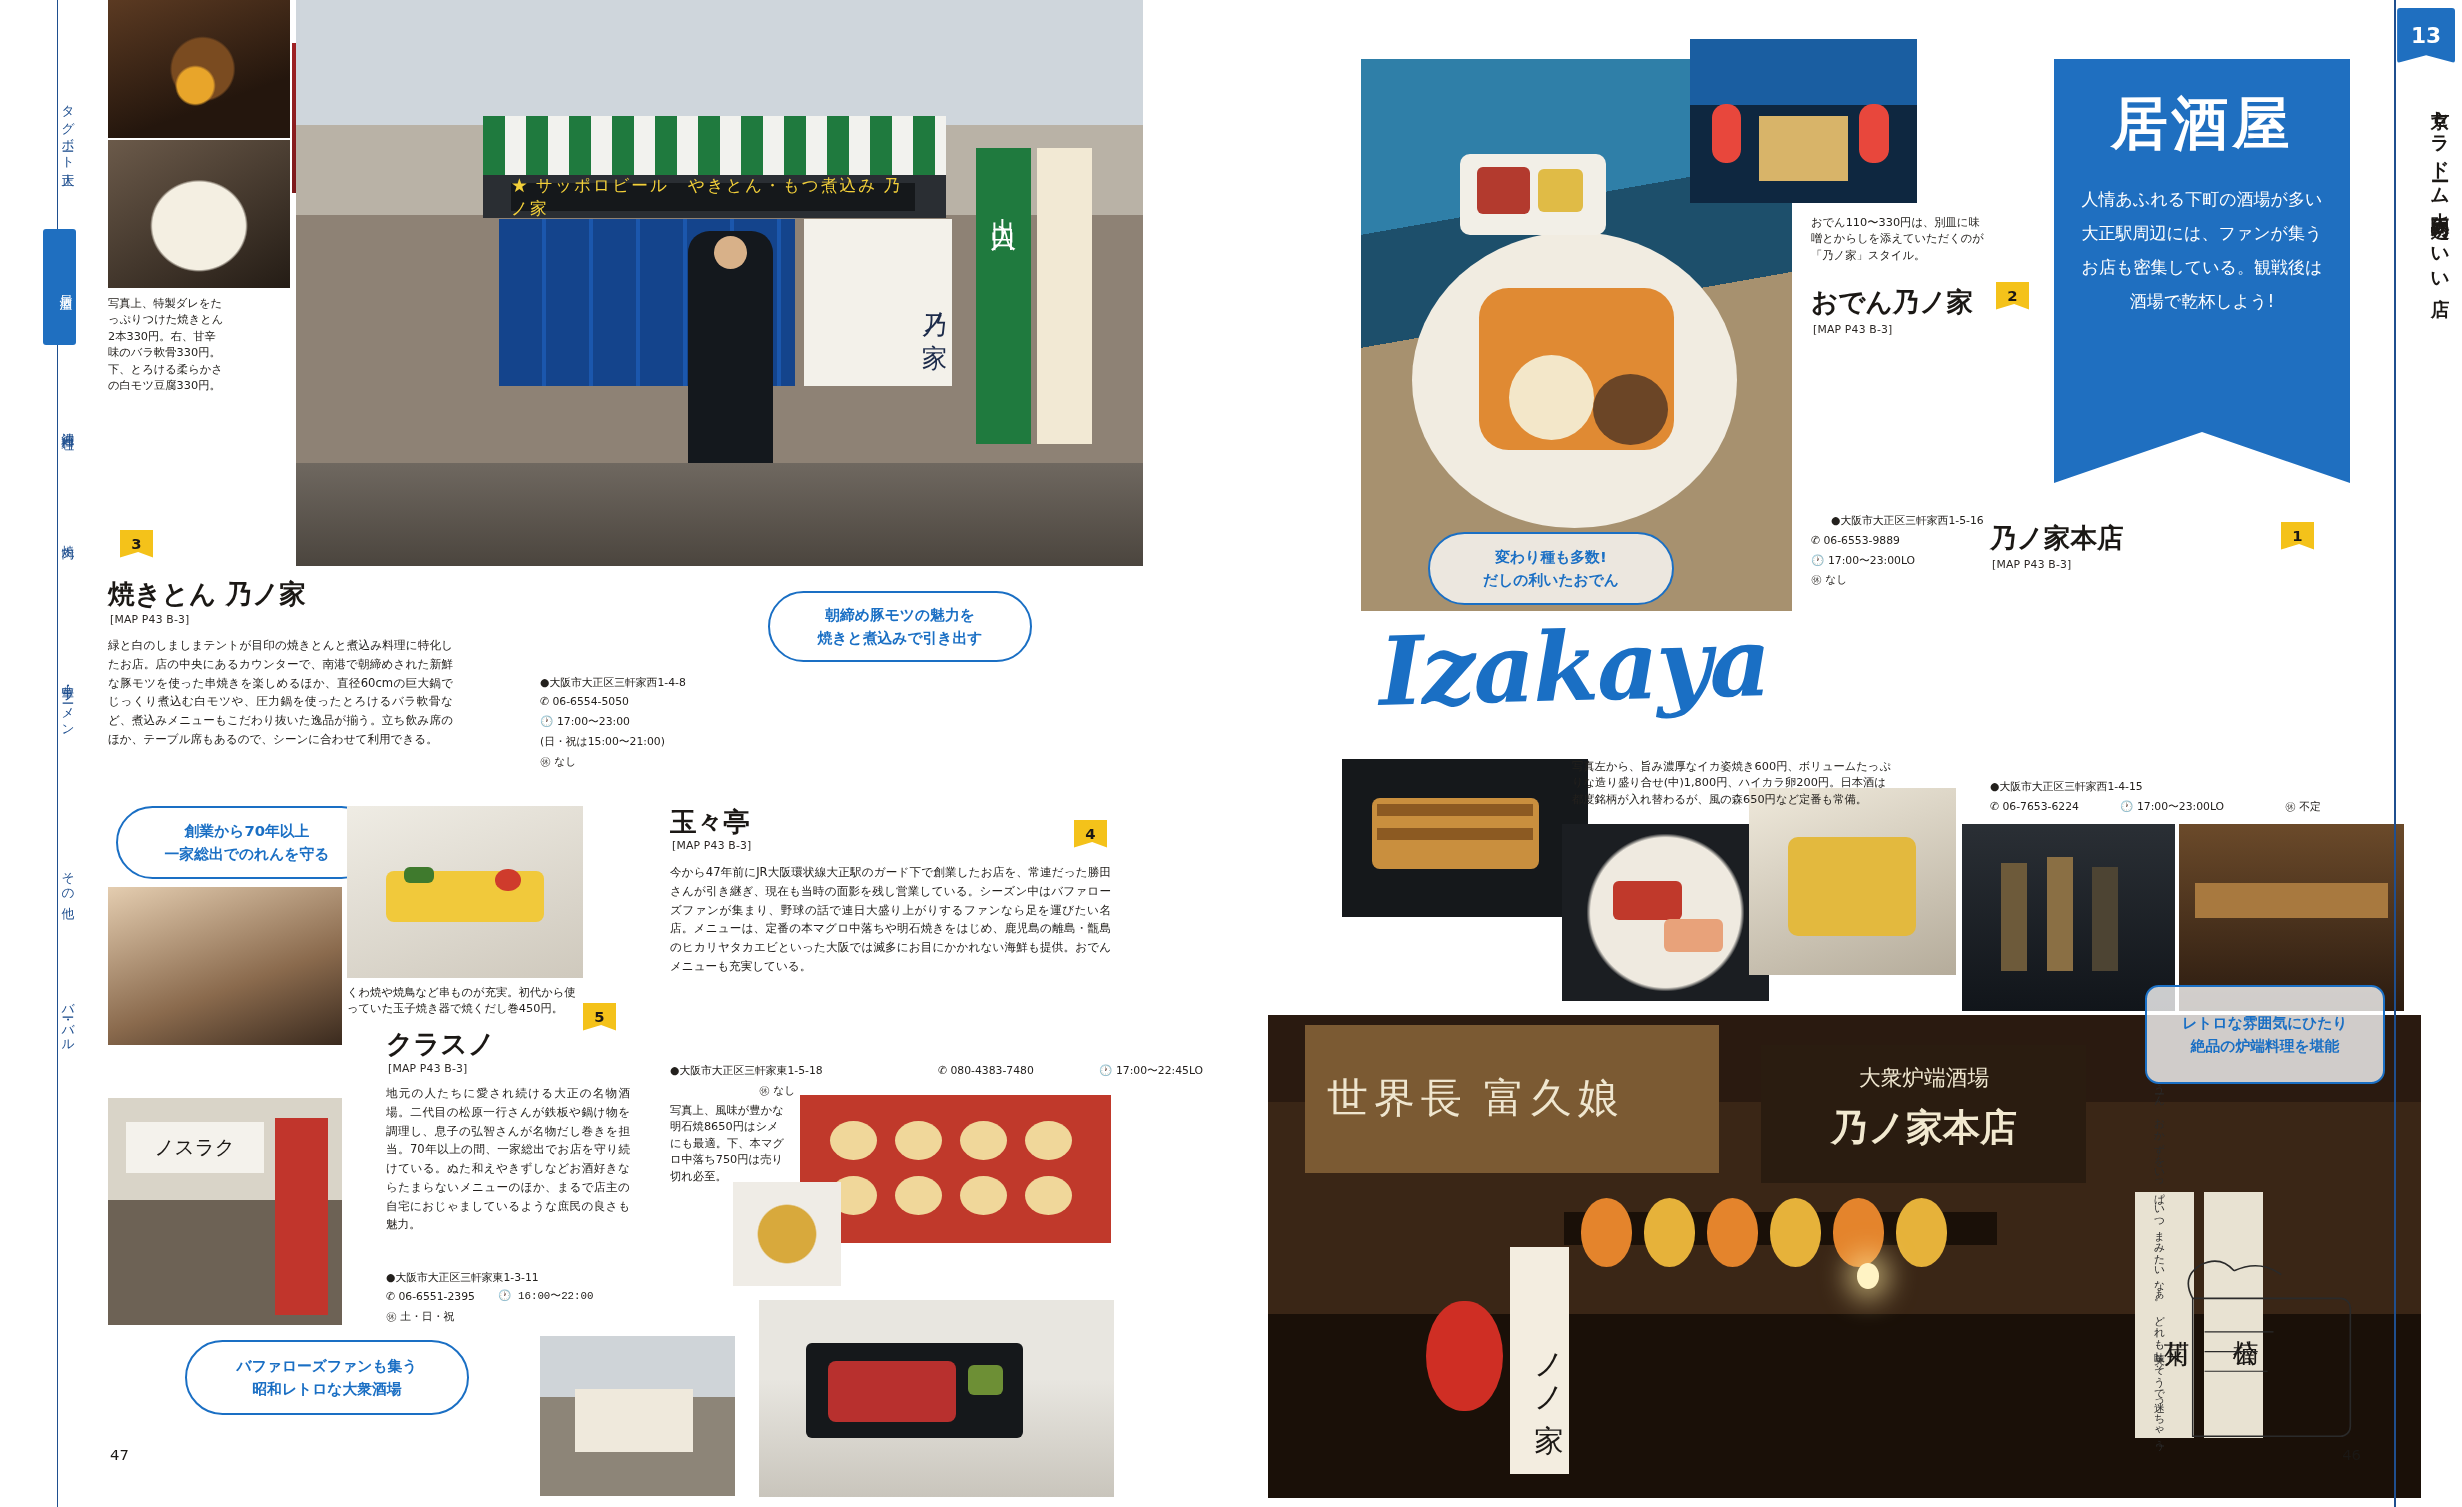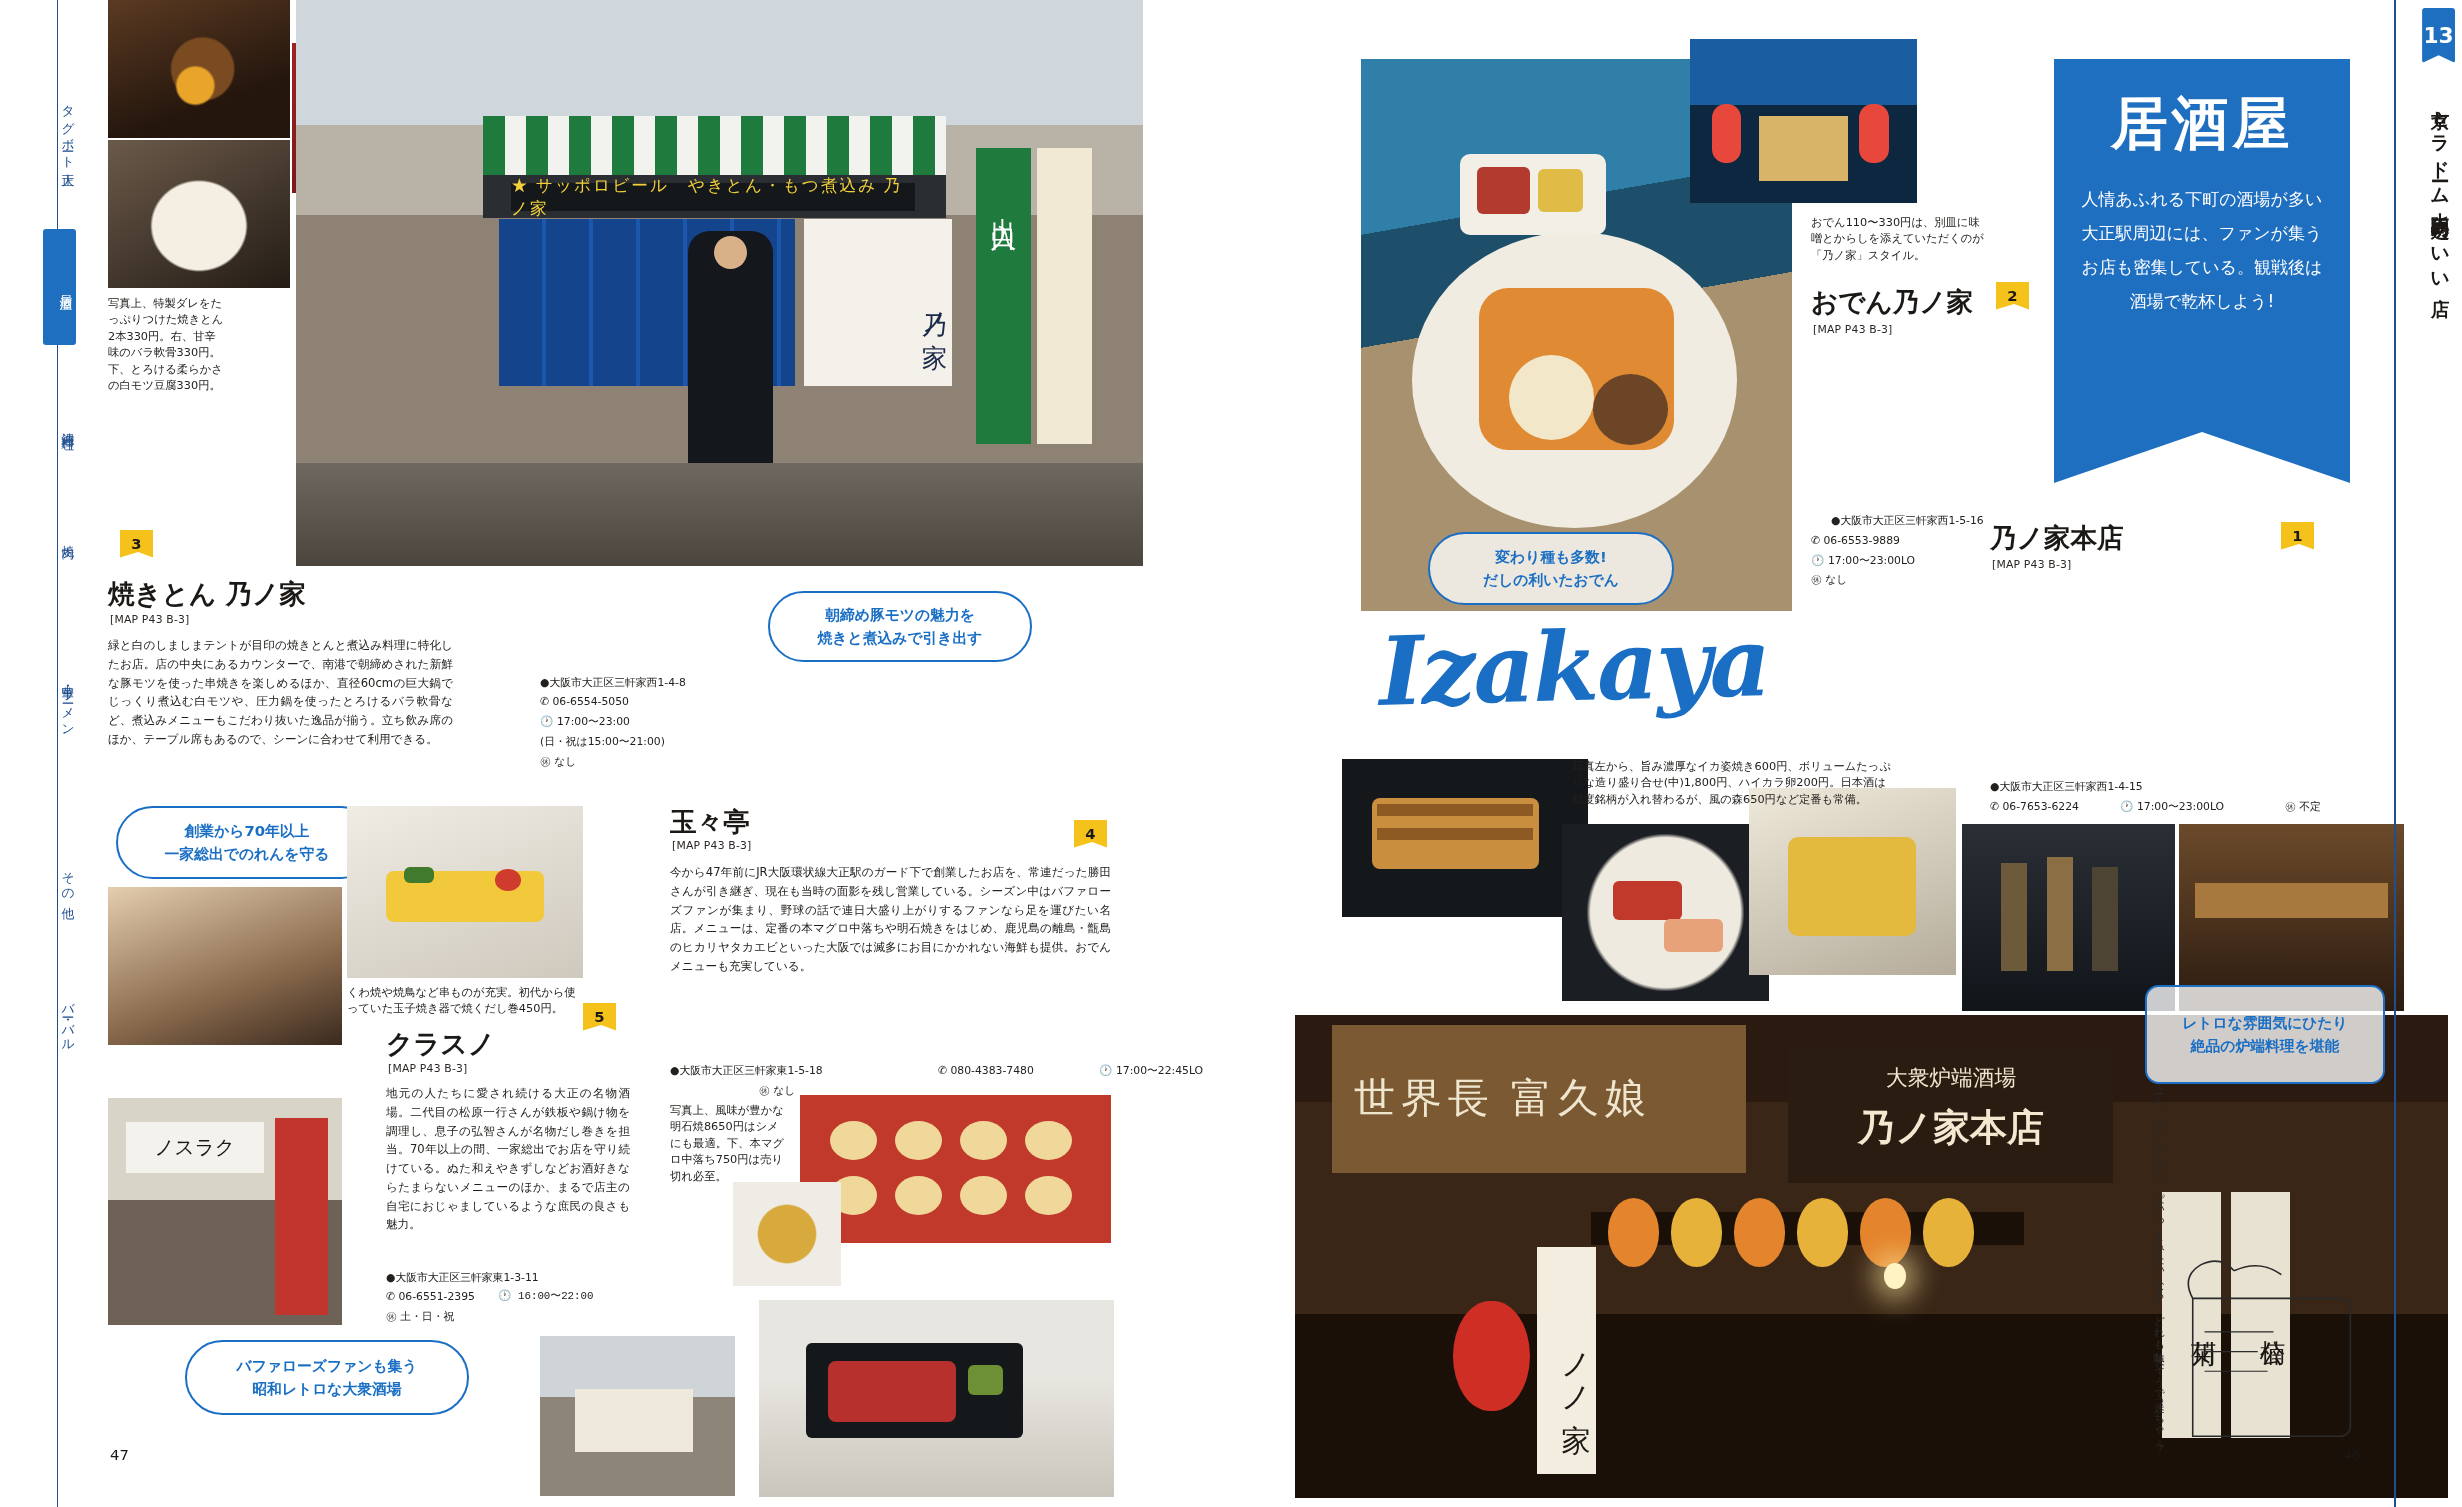--- a/index.html
+++ b/index.html
@@ -41,21 +41,21 @@
 
   
   .rightrail { position:absolute; right:7.9px; top:0; width:65px; height:1507px; }
   .rightrail .rr-rule { position:absolute; left:3.9px; top:0; width:1.5px; height:1507px; background:#1f4f8f; }
   .rr-title {
     position:absolute; right:9.9px; top:95px;
     writing-mode: vertical-rl; text-orientation: upright;
     font-size:18.7px; letter-spacing:3px; color:#1b1815; font-weight:bold;
   }
   .rr-badge {
-    position:absolute; right:7.9px; top:7.9px; width:33px; height:55px;
+    position:absolute; right:7.9px; top:7.9px; width:58px; height:55px;
     background:#1f6fc0; color:#fff; border-radius:3px;
     display:flex; align-items:center; justify-content:center;
     font-size:21.7px; font-weight:bold;
     clip-path: polygon(0 0,100% 0,100% 100%,50% 86%,0 100%);
   }
 
   
   .flag {
     position:absolute; width:33px; height:27.6px; background:#f4c21a;
     color:#1b1815; font-weight:bold; font-size:14.8px;
@@ -326,21 +326,21 @@
     <div class="ph-inner" style="background:linear-gradient(180deg,#2a2f35,#11151a);"></div>
     <div class="abs" style="left:39px;top:39px;width:25.6px;height:108px;background:#6d5a3a;"></div>
     <div class="abs" style="left:85px;top:33px;width:25.6px;height:114px;background:#8a6f44;"></div>
     <div class="abs" style="left:130px;top:43px;width:25.6px;height:104px;background:#4d4433;"></div>
   </div>
   <div class="photo" style="left:2179px;top:824px;width:225px;height:187px;">
     <div class="ph-inner" style="background:linear-gradient(180deg,#6b4a2a,#2b1b10);"></div>
     <div class="abs" style="left:15.8px;top:59px;width:193px;height:35px;background:#a8793f;"></div>
   </div>
 
-  <div class="photo" style="left:1295px;top:1015px;width:1153px;height:483px;">
+  <div class="photo" style="left:1268px;top:1015px;width:1153px;height:483px;">
     <div class="ph-inner" style="background:linear-gradient(180deg,#2a1a10 0 18%,#3a2616 18% 62%,#1a1008 62% 100%);"></div>
 
     <div class="abs" style="left:37px;top:9.9px;width:414px;height:148px;background:#7b5a33;"></div>
     <div class="abs" style="left:59px;top:21.7px;width:374px;height:124px;color:#efe6cf;font-size:41px;letter-spacing:5.9px;display:flex;align-items:center;">世界長 富久娘</div>
 
     <div class="abs" style="left:493px;top:29.6px;width:325px;height:138px;background:#2a1c10;"></div>
     <div class="abs" style="left:508px;top:39px;width:296px;height:47px;color:#efe6cf;font-size:21.7px;display:flex;align-items:center;justify-content:center;">大衆炉端酒場</div>
     <div class="abs" style="left:508px;top:85px;width:296px;height:55px;color:#f2e9d0;font-size:37px;font-weight:bold;display:flex;align-items:center;justify-content:center;">乃ノ家本店</div>
 
     <div class="abs" style="left:296px;top:197px;width:433px;height:33px;background:#1a1008;"></div>

